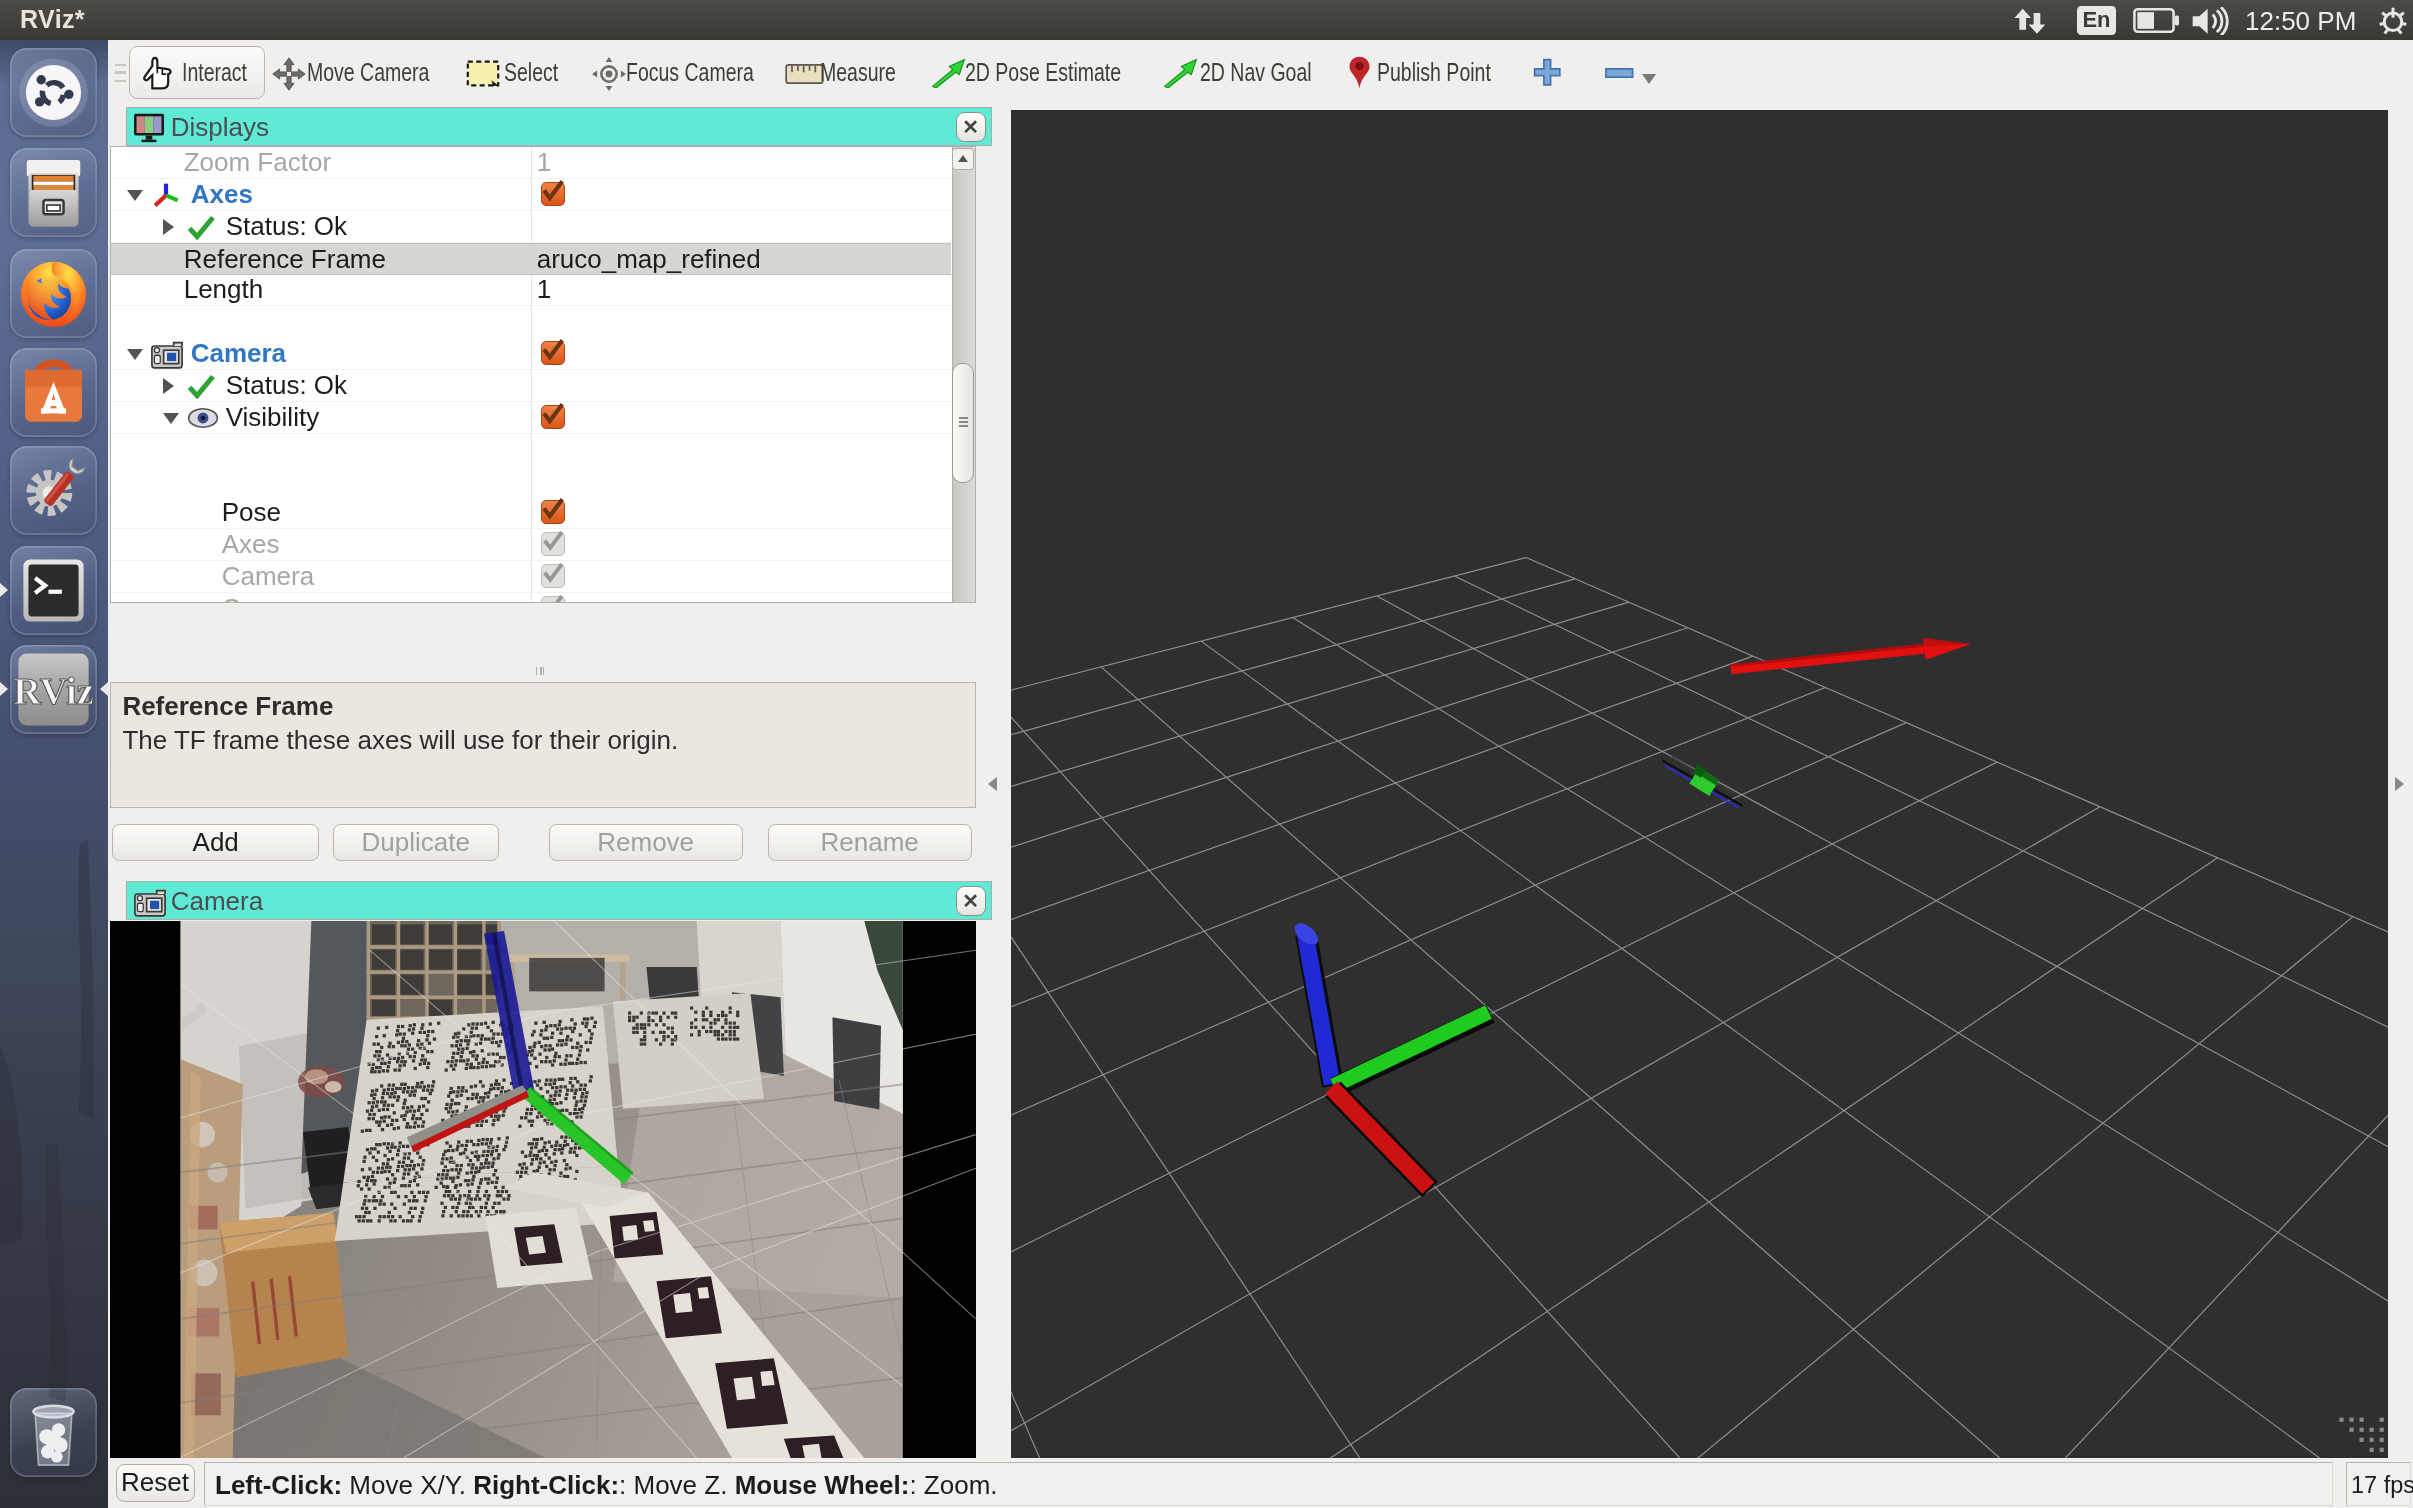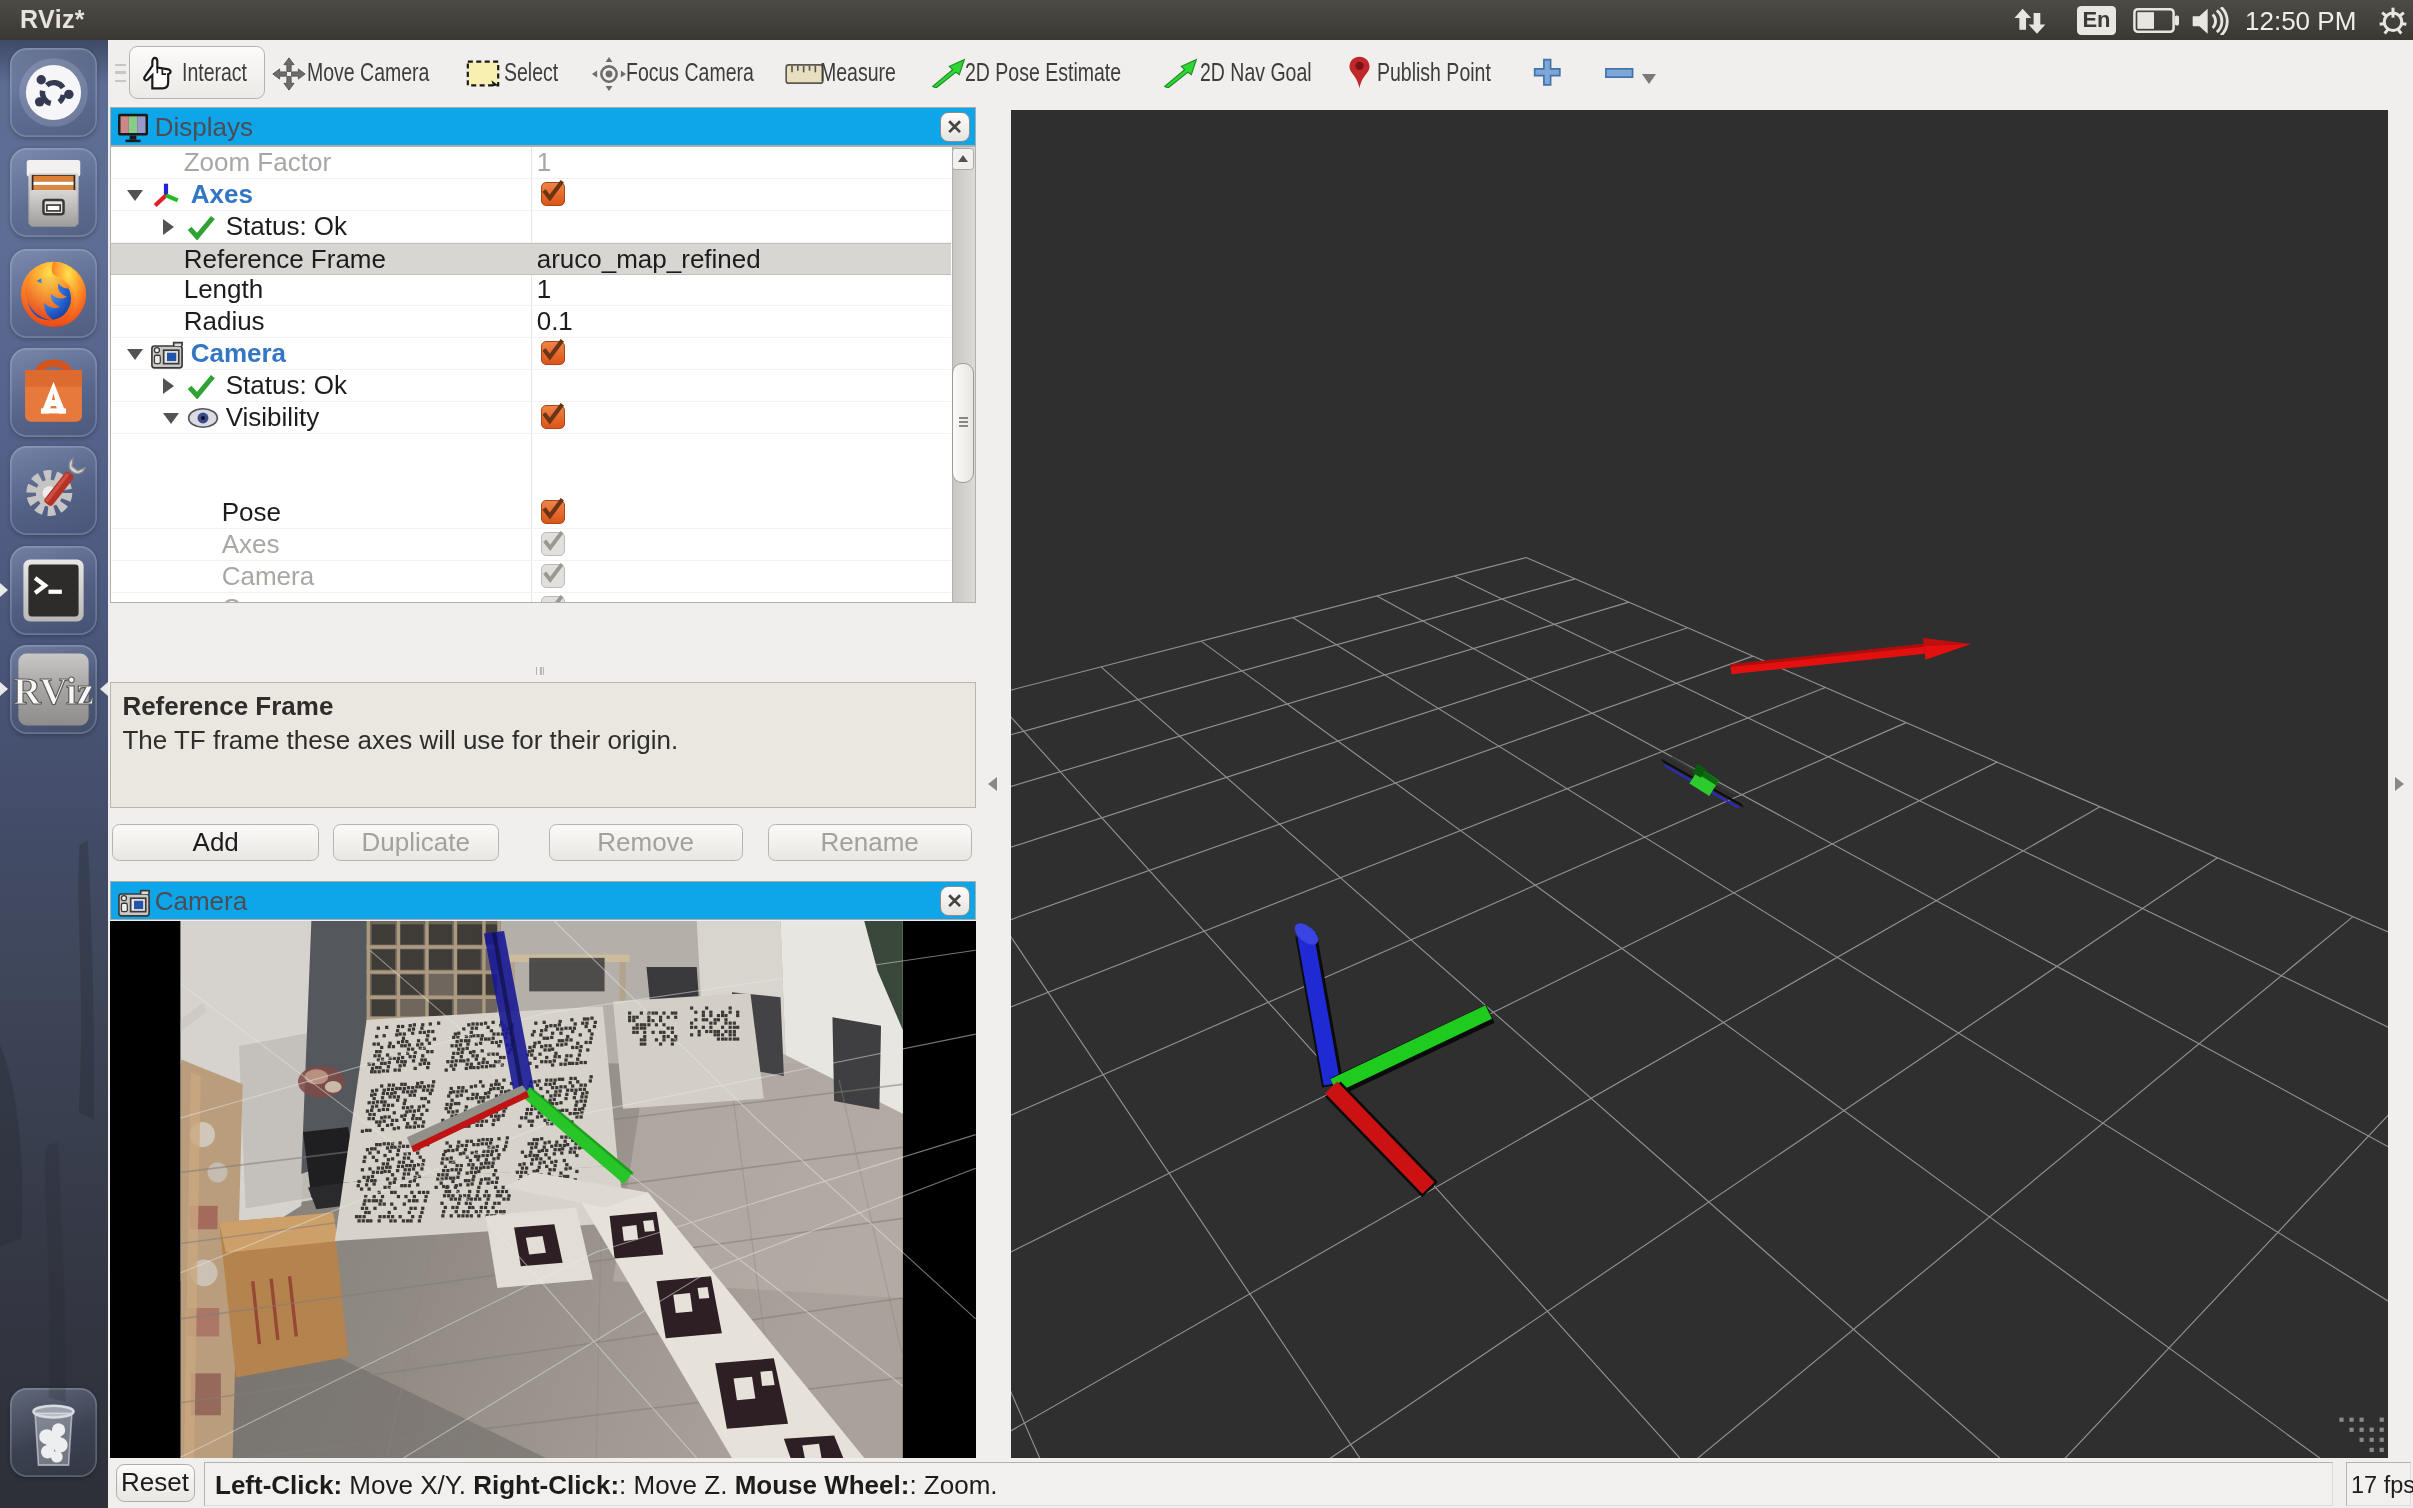--- a/index.html
+++ b/index.html
@@ -3,21 +3,21 @@
 html,body{width:2413px;height:1508px;overflow:hidden;background:#efeeec;font-family:"Liberation Sans",sans-serif}
 .abs{position:absolute}
 #topbar{position:absolute;left:0;top:0;width:2413px;height:40px;background:linear-gradient(#4c4b45,#393833)}
 #topbar .title{position:absolute;left:20px;top:5px;font-size:25px;font-weight:bold;color:#e8e4db;letter-spacing:0.4px}
 #launcher{position:absolute;left:0;top:40px;width:108px;height:1468px;overflow:hidden;background:linear-gradient(180deg,#3e4a66 0%,#5d6c93 3%,#5e6d94 14%,#55628a 26%,#4b577b 40%,#444d6a 52%,#3e4659 64%,#383d4c 76%,#323540 88%,#2e3038 100%)}
 .tile{position:absolute;left:10px;width:87px;height:89px;border-radius:17px;background:linear-gradient(160deg,rgba(165,180,210,0.42),rgba(95,110,145,0.25) 55%,rgba(60,70,95,0.3));box-shadow:inset 0 0 0 1.7px rgba(205,215,235,0.25),0 1.7px 4.2px rgba(0,0,0,0.22)}
 #rviz{position:absolute;left:108px;top:40px;width:2305px;height:1468px;background:#f0efed}
 #toolbar{position:absolute;left:0;top:0;width:2305px;height:64px;background:#f0efed}
 .tbtxt{position:absolute;top:17.6px;font-size:25px;color:#3e3d39;white-space:nowrap;transform:scaleX(0.78);transform-origin:0 50%}
 #panel{position:absolute;left:1.7px;top:67px;width:866px}
-.ptitle{position:absolute;left:0;width:866px;height:39px;background:#0ea5e9;border:0.8px solid #aeaca8}
+.ptitle{position:absolute;left:16px;width:866px;height:39px;background:#5eead4;border:0.8px solid #aeaca8}
 .ptitle .txt{position:absolute;left:44px;top:4.2px;font-size:26px;color:#4c4c52}
 .closebox{position:absolute;right:5px;top:4.2px;width:30px;height:30px;background:linear-gradient(#fdfdfc,#e6e4e0);border:1.7px solid #8f8d89;border-radius:8.4px}
 .closebox:before{content:"\2715";position:absolute;left:0;top:0;width:100%;text-align:center;font-size:20px;font-weight:bold;color:#454442;line-height:28.5px}
 #tree{position:absolute;left:0;top:39px;width:866px;height:457px;background:#fff;border:0.8px solid #b3b1ad;overflow:hidden}
 .row{position:absolute;left:0;width:840px;height:32px;font-size:26px;color:#1c1c1c;line-height:31px;border-bottom:0.8px solid #f3f2ef}
 .gray{color:#a9a7a3}
 .blue{color:#3276c4;font-weight:bold}
 .hl{background:#d8d6d2;border-top:0.8px solid #c2c0bc;border-bottom:0.8px solid #c2c0bc}
 .cb{position:absolute;left:430px;top:3.4px;width:24px;height:24px;border-radius:5px}
 .cbon{background:linear-gradient(#ef8347,#dc5417);border:1.7px solid #a04a1a}
@@ -295,24 +295,20 @@
           </svg>
           <span style="position:absolute;left:115px">Status: Ok</span>
         </div>
         <div class="row hl" style="top:96px">
           <span style="position:absolute;left:73px">Reference Frame</span>
           <span style="position:absolute;left:426px">aruco_map_refined</span>
         </div>
         <div class="row " style="top:127px">
           <span style="position:absolute;left:73px">Length</span>
           <span style="position:absolute;left:426px">1</span>
-        </div>
-        <div class="row " style="top:159px">
-          <span style="position:absolute;left:73px">Radius</span>
-          <span style="position:absolute;left:426px">0.1</span>
         </div>
         <div class="row " style="top:191px">
           <div class="trid" style="left:16px"></div>
           <svg class="abs" style="left:39px;top:2.5px" width="34" height="28.5" viewBox="0 0 40 34">
 <rect x="2" y="6" width="36" height="26" rx="3" fill="#c9c8c6" stroke="#3a3938" stroke-width="2"></rect>
 <path d="M28 6 L28 2 L38 2 L38 6" fill="#dcdbd9" stroke="#3a3938" stroke-width="2"></path>
 <rect x="16" y="11" width="18" height="16" fill="#e8e7e5" stroke="#3a3938" stroke-width="2"></rect>
 <rect x="20" y="14" width="11" height="10" fill="#2255aa"></rect>
 <circle cx="8" cy="11" r="3" fill="#f4f3f1" stroke="#3a3938" stroke-width="1.5"></circle>
 <rect x="5" y="17" width="7" height="10" rx="2" fill="#eee" stroke="#3a3938" stroke-width="1.5"></rect>

